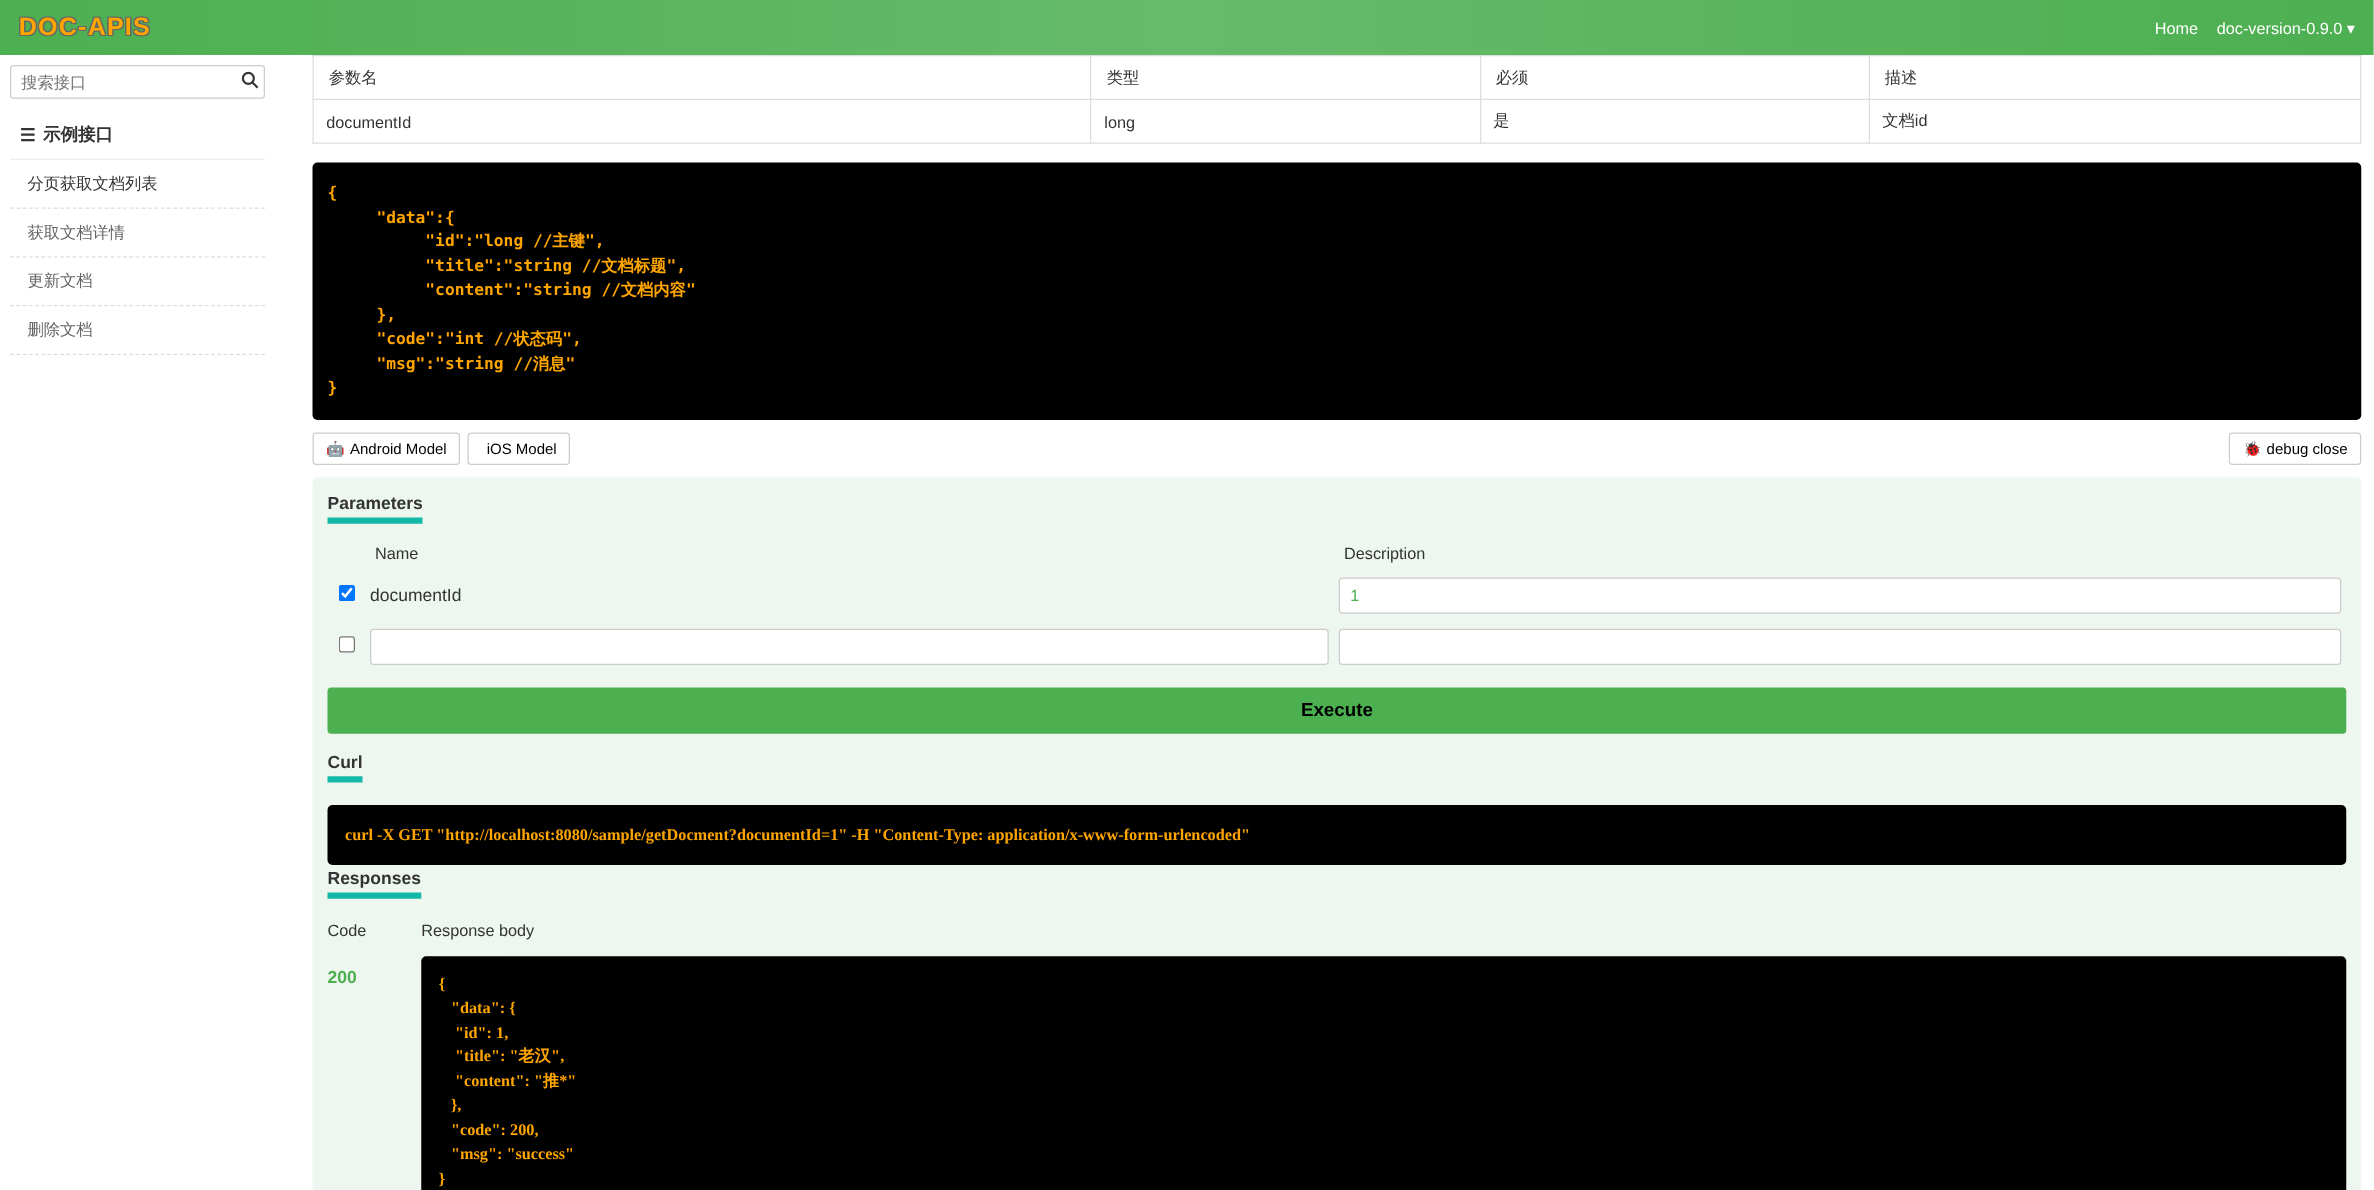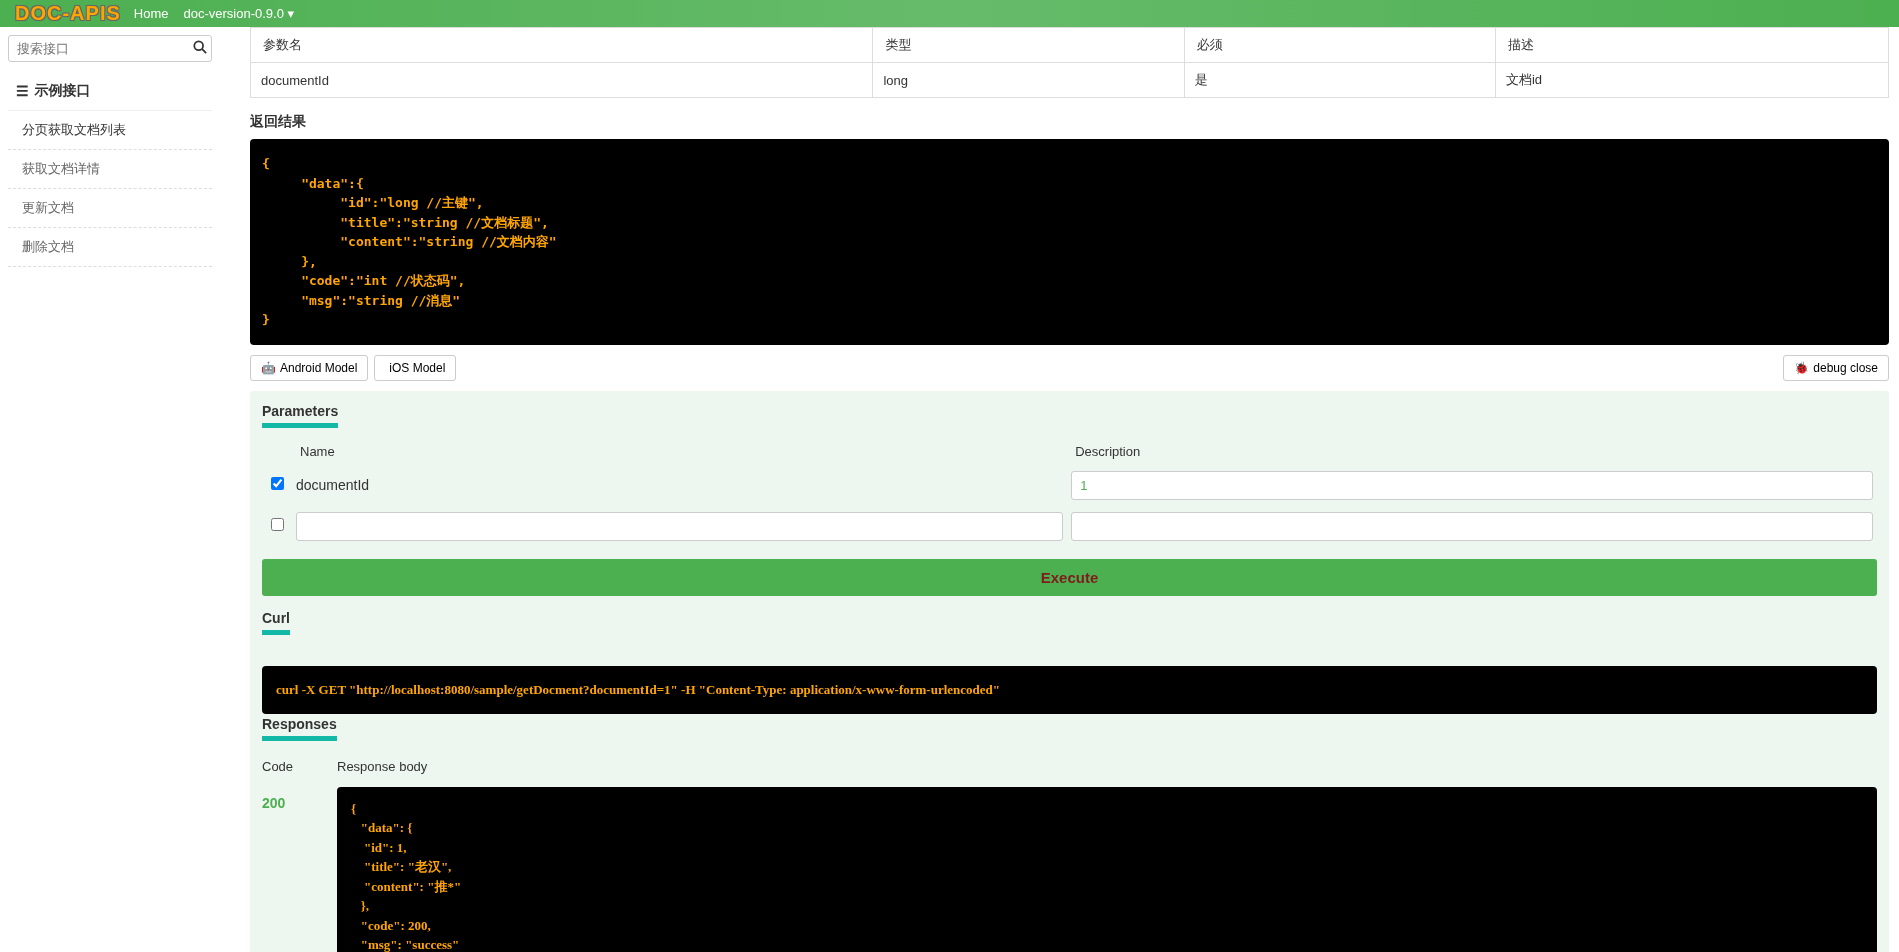--- a/index.html
+++ b/index.html
@@ -1,23 +1,24 @@
 <!DOCTYPE html>
 <html><head>
   <meta charset="utf-8">
   <style>
     * { box-sizing: border-box; margin: 0; padding: 0; }
     body { font-family: Arial, sans-serif; font-size: 14px; color: #333; background: #fff; }
     
     .header {
       background: linear-gradient(90deg, #4CAF50 0%, #66BB6A 50%, #4CAF50 100%);
-      height: 27px;
+      height: 44px;
       display: flex;
       align-items: center;
       padding: 0 15px;
+      justify-content: space-between;
     }
     .logo {
       font-family: 'Arial Black', sans-serif;
       font-size: 20px;
       font-weight: 900;
       color: #FFA500;
       text-shadow: -1px -1px 0 #666, 1px -1px 0 #666, -1px 1px 0 #666, 1px 1px 0 #666;
       letter-spacing: 1px;
     }
     .header-right { display: flex; gap: 15px; padding-left: 13px; }
@@ -75,28 +76,28 @@
     .param-form-table { width: 100%; border-collapse: collapse; }
     .param-form-table th { text-align: left; padding: 6px 8px; font-weight: normal; font-size: 13px; }
     .param-form-table td { padding: 6px 4px; vertical-align: middle; }
     .param-form-table input[type="text"] {
       width: 100%; padding: 6px 8px; border: 1px solid #ccc; border-radius: 3px; font-size: 13px;
     }
     .param-form-table .val-green { color: #4CAF50; }
     .checkbox-cell { width: 30px; text-align: center; }
     
     .execute-btn {
-      width: 100%; background: #4CAF50; color: #7f1d1d; border: none;
+      width: 100%; background: #4CAF50; color: #000000; border: none;
       padding: 10px; font-size: 15px; font-weight: bold; border-radius: 3px;
       cursor: pointer; margin-top: 12px;
     }
     
     .curl-block {
       background: #000; color: #FFA500; padding: 16px 14px; border-radius: 4px;
-      font-family: serif; font-size: 13px; font-weight: bold; margin-top: 21px;
+      font-family: serif; font-size: 13px; font-weight: bold; margin-top: 8px;
     }
     
     .resp-header { display: flex; padding: 8px 0; font-size: 13px; }
     .resp-code-col { width: 75px; }
     .resp-row { display: flex; margin-top: 5px; }
     .resp-code { width: 75px; color: #4CAF50; font-weight: bold; font-size: 14px; padding-top: 8px; }
     .resp-body {
       flex: 1; background: #000; color: #FFA500; padding: 12px 14px;
       border-radius: 4px; font-family: serif; font-size: 13px; white-space: pre;
       font-weight: bold; line-height: 1.5;
@@ -145,21 +146,20 @@
       </tr>
       <tr>
         <td style="width:38%">documentId</td>
         <td style="width:19%">long</td>
         <td style="width:19%">是</td>
         <td>文档id</td>
       </tr>
     </tbody>
       </table>
 
-    <div class="section-label">返回结果</div>
     <div class="code-block">{
      "data":{
           "id":"long //主键",
           "title":"string //文档标题",
           "content":"string //文档内容"
      },
      "code":"int //状态码",
      "msg":"string //消息"
 }</div>
 

